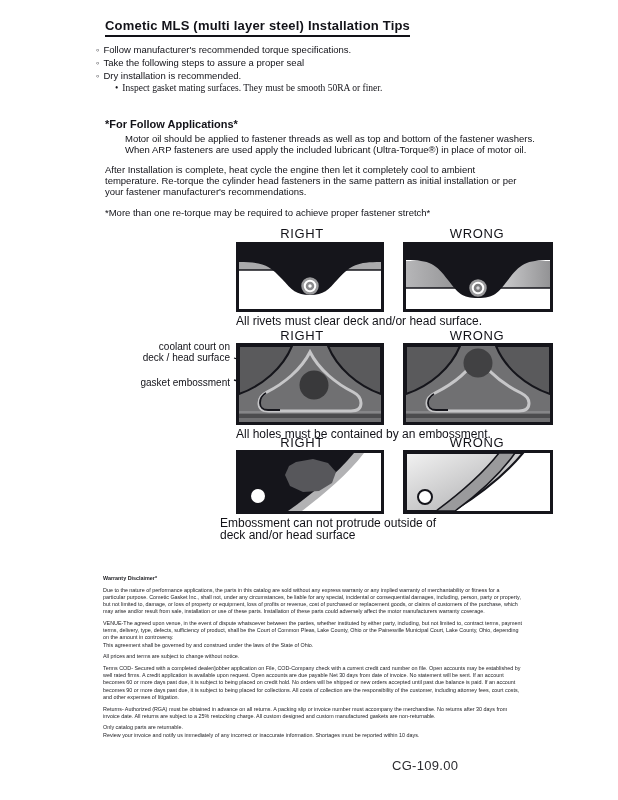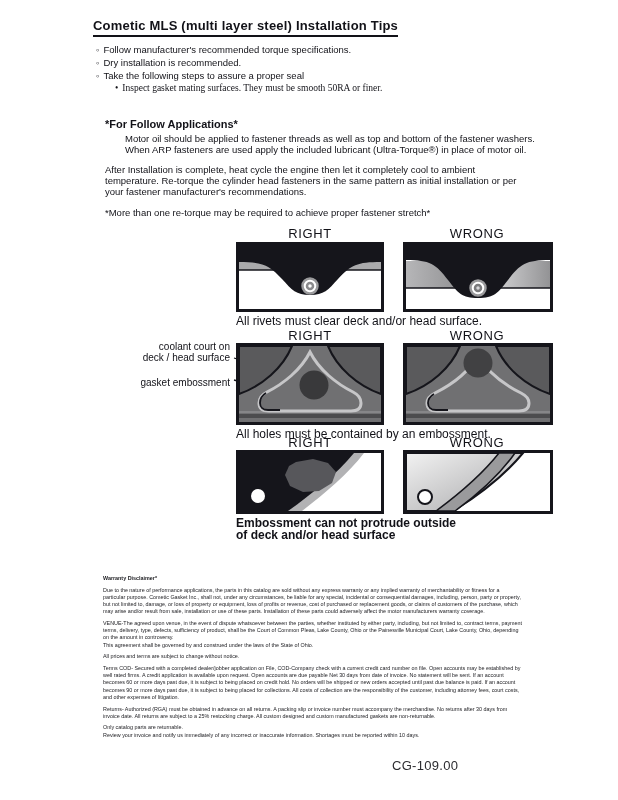--- a/index.html
+++ b/index.html
@@ -1,58 +1,58 @@
 <!DOCTYPE html>
 <html><head>
 <meta charset="utf-8">
 <style>
   html,body { margin:0; padding:0; background:#ffffff; }
   .page {
     position:relative; width:618px; height:800px; background:#ffffff;
     font-family:"Liberation Sans", sans-serif; color:#121218; overflow:hidden;
   }
   .title {
-    position:absolute; left:93px; top:18px;
+    position:absolute; left:105px; top:18px;
     font-size:13px; font-weight:bold; letter-spacing:.2px;
     border-bottom:2px solid #121218; padding-bottom:2px; white-space:nowrap;
   }
   .bullets { position:absolute; left:96px; top:43px; width:438px; font-size:9.5px; line-height:13px; }
   .b-item { white-space:nowrap; }
   .b-item::before { content:"◦"; margin-right:4px; }
   .sb-item { padding-left:19px; white-space:nowrap;font-family:Liberation Serif, serif; }
   .sb-item::before { content:"•"; margin-right:4px; }
   .diesel-h { position:absolute; left:105px; top:118px; font-size:11px; font-weight:bold; }
   .para { position:absolute; left:105px; width:420px; font-size:9.5px; line-height:10.9px; }
   .p1 { top:134px;margin-left:20px; } .p2 { top:165px; } .p3 { top:208px; }
   .fig-h { position:absolute; width:148px; text-align:center; font-size:13px; letter-spacing:.6px; }
   .panel { position:absolute; display:block; }
   .fig-cap { position:absolute; font-size:12px; line-height:11.5px; }
   .r1h { top:226px; } .r2h { top:328px; } .r3h { top:435px; }
-  .hL { left:236px; } .hR { left:403px; }
+  .hL { left:228px; } .hR { left:403px; }
   .lbl-block { position:absolute; left:60px; width:170px; text-align:right; font-size:10px; line-height:11px; }
   .lbl-coolant { top:341px; }
   .lbl-emboss { top:377px; }
   .leader { position:absolute; left:232px; top:352px; }
   .fineprint { position:absolute; left:103px; top:575px; width:420px; font-size:5.4px; line-height:7.2px; color:#232327; }
   .fineprint .blk { margin:0 0 4.5px 0; }
   .fp-head { font-weight:bold; margin-bottom:4.5px; }
   .fp-tight { margin:0; }
   .pageno { position:absolute; left:392px; top:758px; font-size:13px; letter-spacing:.3px; color:#2c2c30; }
 </style>
 </head>
 <body>
 
 <div class="page">
 
   <div class="title">Cometic MLS (multi layer steel) Installation Tips</div>
 
   <div class="bullets">
     <div class="b-item">Follow manufacturer's recommended torque specifications.</div>
+    <div class="b-item">Take the following steps to assure a proper seal</div>
     <div class="b-item">Dry installation is recommended.</div>
-    <div class="b-item">Take the following steps to assure a proper seal</div>
     <div class="sb-item">Inspect gasket mating surfaces.  They must be smooth 50RA or finer.</div>
   </div>
 
   <div class="diesel-h">*For Follow Applications*</div>
   <div class="para p1">Motor oil should be applied to fastener threads as well as top and bottom of the fastener washers. When ARP fasteners are used apply the included lubricant (Ultra-Torque®) in place of motor oil.</div>
   <div class="para p3">*More than one re-torque may be required to achieve proper fastener stretch*</div>
   <div class="para p2">After Installation is complete, heat cycle the engine then let it completely cool to ambient temperature. Re-torque the cylinder head fasteners in the same pattern as initial installation or per your fastener manufacturer's recommendations.</div>
 
   <div class="fig-h r1h hL">RIGHT</div>
   <div class="fig-h r1h hR">WRONG</div>
@@ -140,21 +140,21 @@
         <stop offset="0" stop-color="#f2f2f2"></stop>
           <stop offset="1" stop-color="#a6a6a8"></stop>
       </linearGradient>
     </defs>
     <rect x="1.5" y="1.5" width="147" height="61" fill="#ffffff" stroke="#15151b" stroke-width="3"></rect>
     <path d="M3,3 H120 C101,26 73,47 50,61 L3,61 Z" fill="url(#g3)" stroke="#15151b" stroke-width="2"></path>
     <path d="M96,3 C81,22 56,44 33,61 L52,61 C74,45 98,23 112,3 Z" fill="#9a9a9c" stroke="#15151b" stroke-width="1.5"></path>
     <circle cx="22" cy="47" r="7" fill="#ffffff" stroke="#15151b" stroke-width="2"></circle>
   </svg>
 
-  <div class="fig-cap" style="left:236px;top:518px;width:228px;font-weight:bold;">Embossment can not protrude outside of deck and/or head surface</div>
+  <div class="fig-cap" style="left:220px;top:518px;width:228px;">Embossment can not protrude outside of deck and/or head surface</div>
 
   <div class="fineprint">
     <div class="fp-head">Warranty Disclaimer*</div>
     <div class="blk">Due to the nature of performance applications, the parts in this catalog are sold without any express warranty or any implied warranty of merchantability or fitness for a particular purpose.  Cometic Gasket Inc., shall not, under any circumstances, be liable for any special, incidental or consequential damages, including, person, party or property, but not limited to, damage, or loss of property or equipment, loss of profits or revenue, cost of purchased or replacement goods, or claims of customers of the purchase, which may arise and/or result from sale, installation or use of these parts.  Installation of these parts could adversely affect the motor manufacturers warranty coverage.</div>
     <div class="fp-tight">VENUE-The agreed upon venue, in the event of dispute whatsoever between the parties, whether instituted by either party, including, but not limited to, contract terms, payment terms, delivery, type, defects, sufficiency of product, shall be the Court of Common Pleas, Lake County, Ohio or the Painesville Municipal Court, Lake County, Ohio, depending on the amount in controversy.</div>
     <div class="blk">This agreement shall be governed by and construed under the laws of the State of Ohio.</div>
     <div class="blk">All prices and terms are subject to change without notice.</div>
     <div class="blk">Terms COD- Secured with a completed dealer/jobber application on File, COD-Company check with a current credit card number on file.  Open accounts may be established by well rated firms.  A credit application is available upon request.  Open accounts are due payable Net 30 days from date of invoice.  No statement will be sent.  If an account becomes 60 or more days past due, it is subject to being placed on credit hold.  No orders will be shipped or new orders accepted until past due balance is paid.  If an account becomes 90 or more days past due, it is subject to being placed for collections.  All costs of collection are the responsibility of the customer, including attorney fees, court costs, and other expenses of litigation.</div>
     <div class="blk">Returns- Authorized (RGA) must be obtained in advance on all returns.  A packing slip or invoice number must accompany the merchandise.  No returns after 30 days from invoice date.  All returns are subject to a 25% restocking charge.  All custom designed and custom manufactured gaskets are non-returnable.</div>
     <div class="fp-tight">Only catalog parts are returnable.</div>

